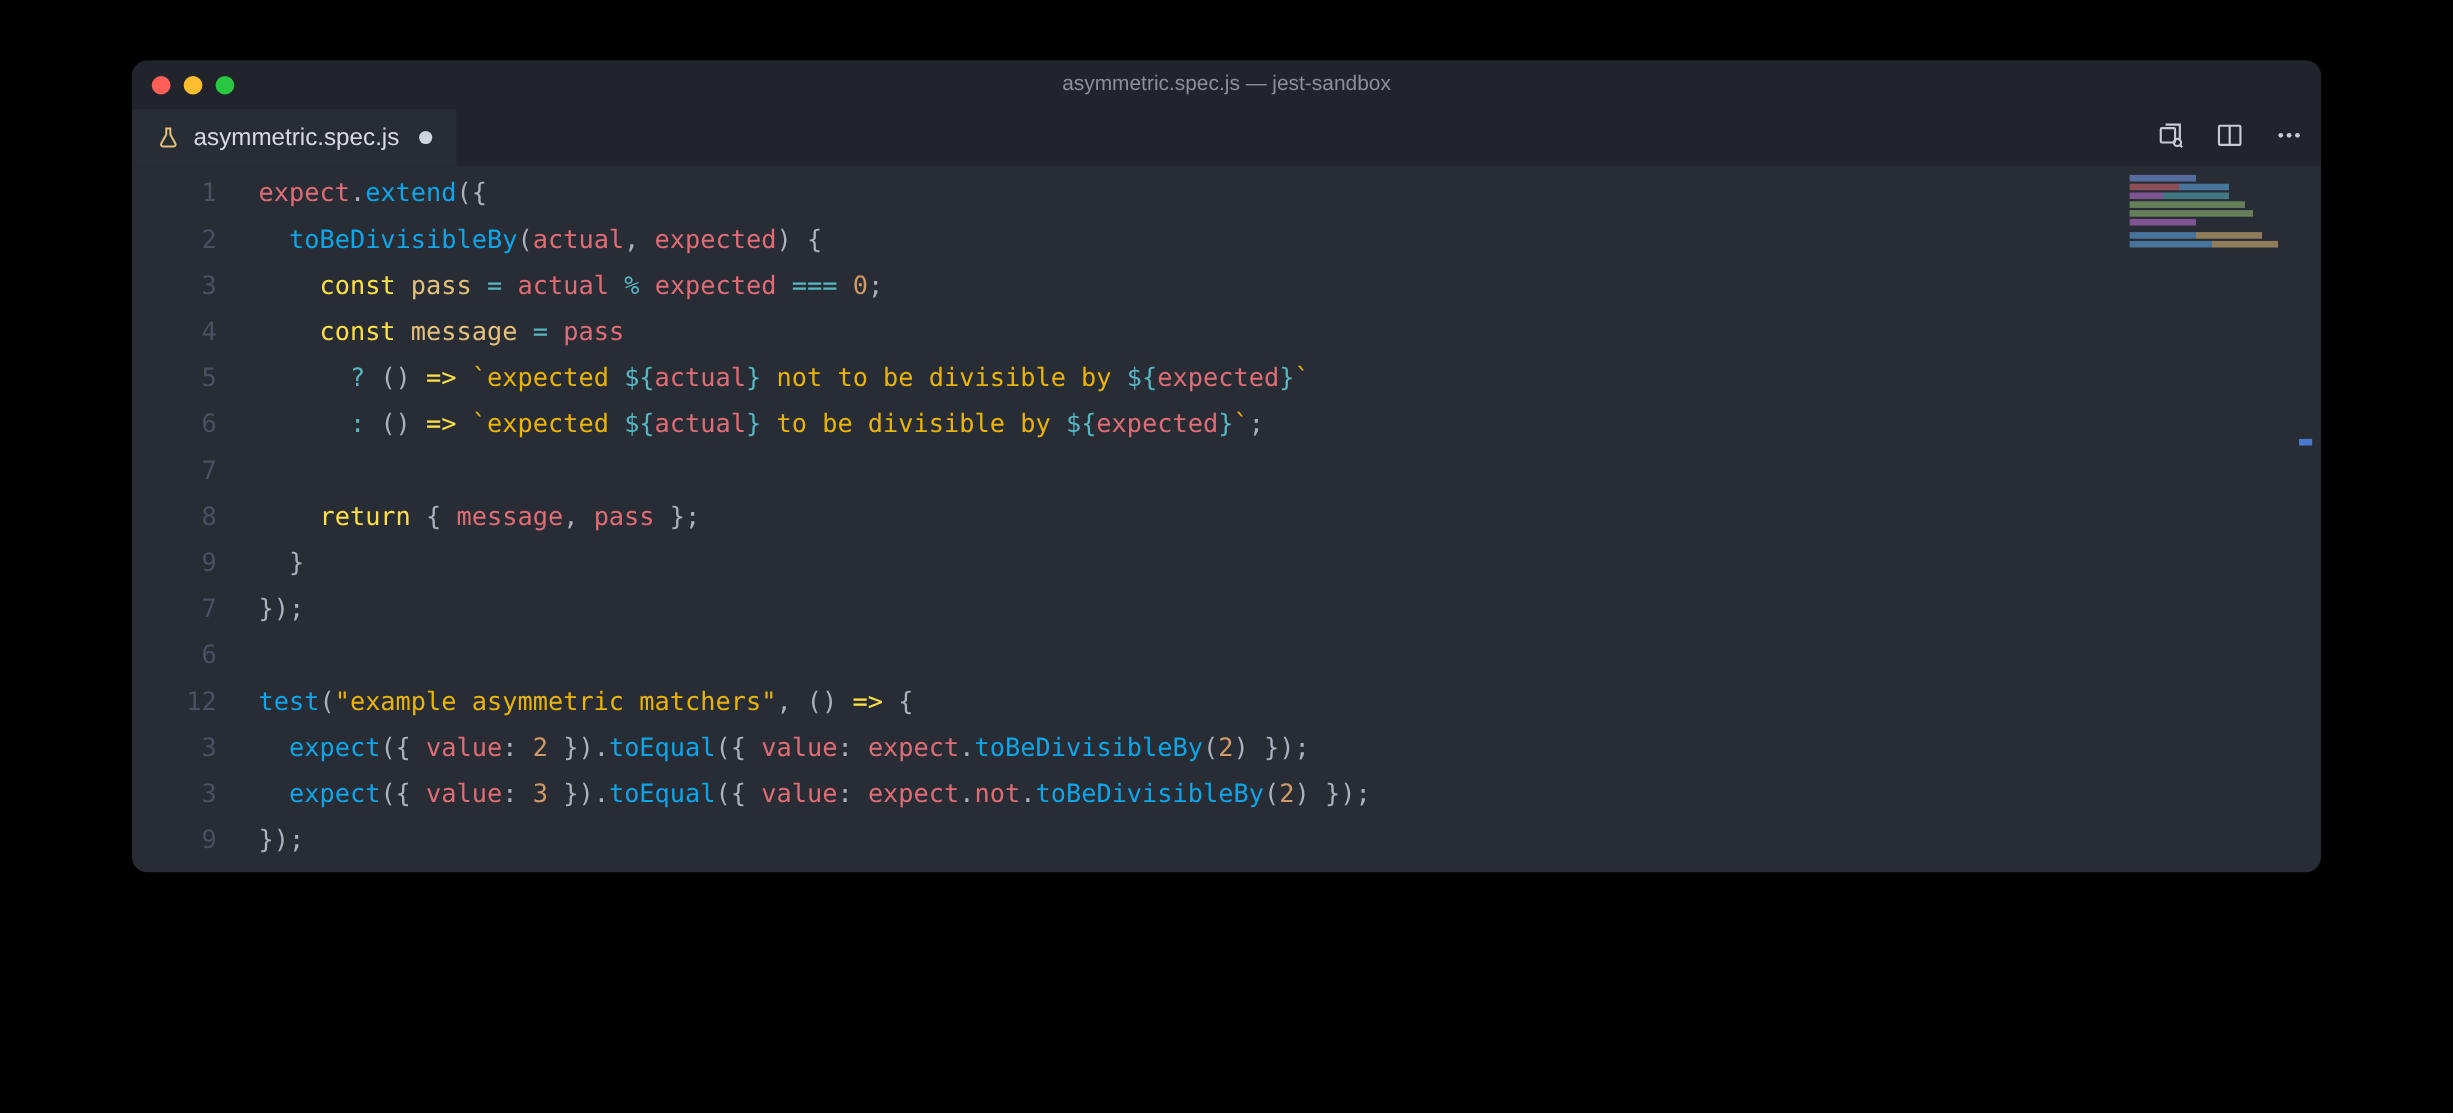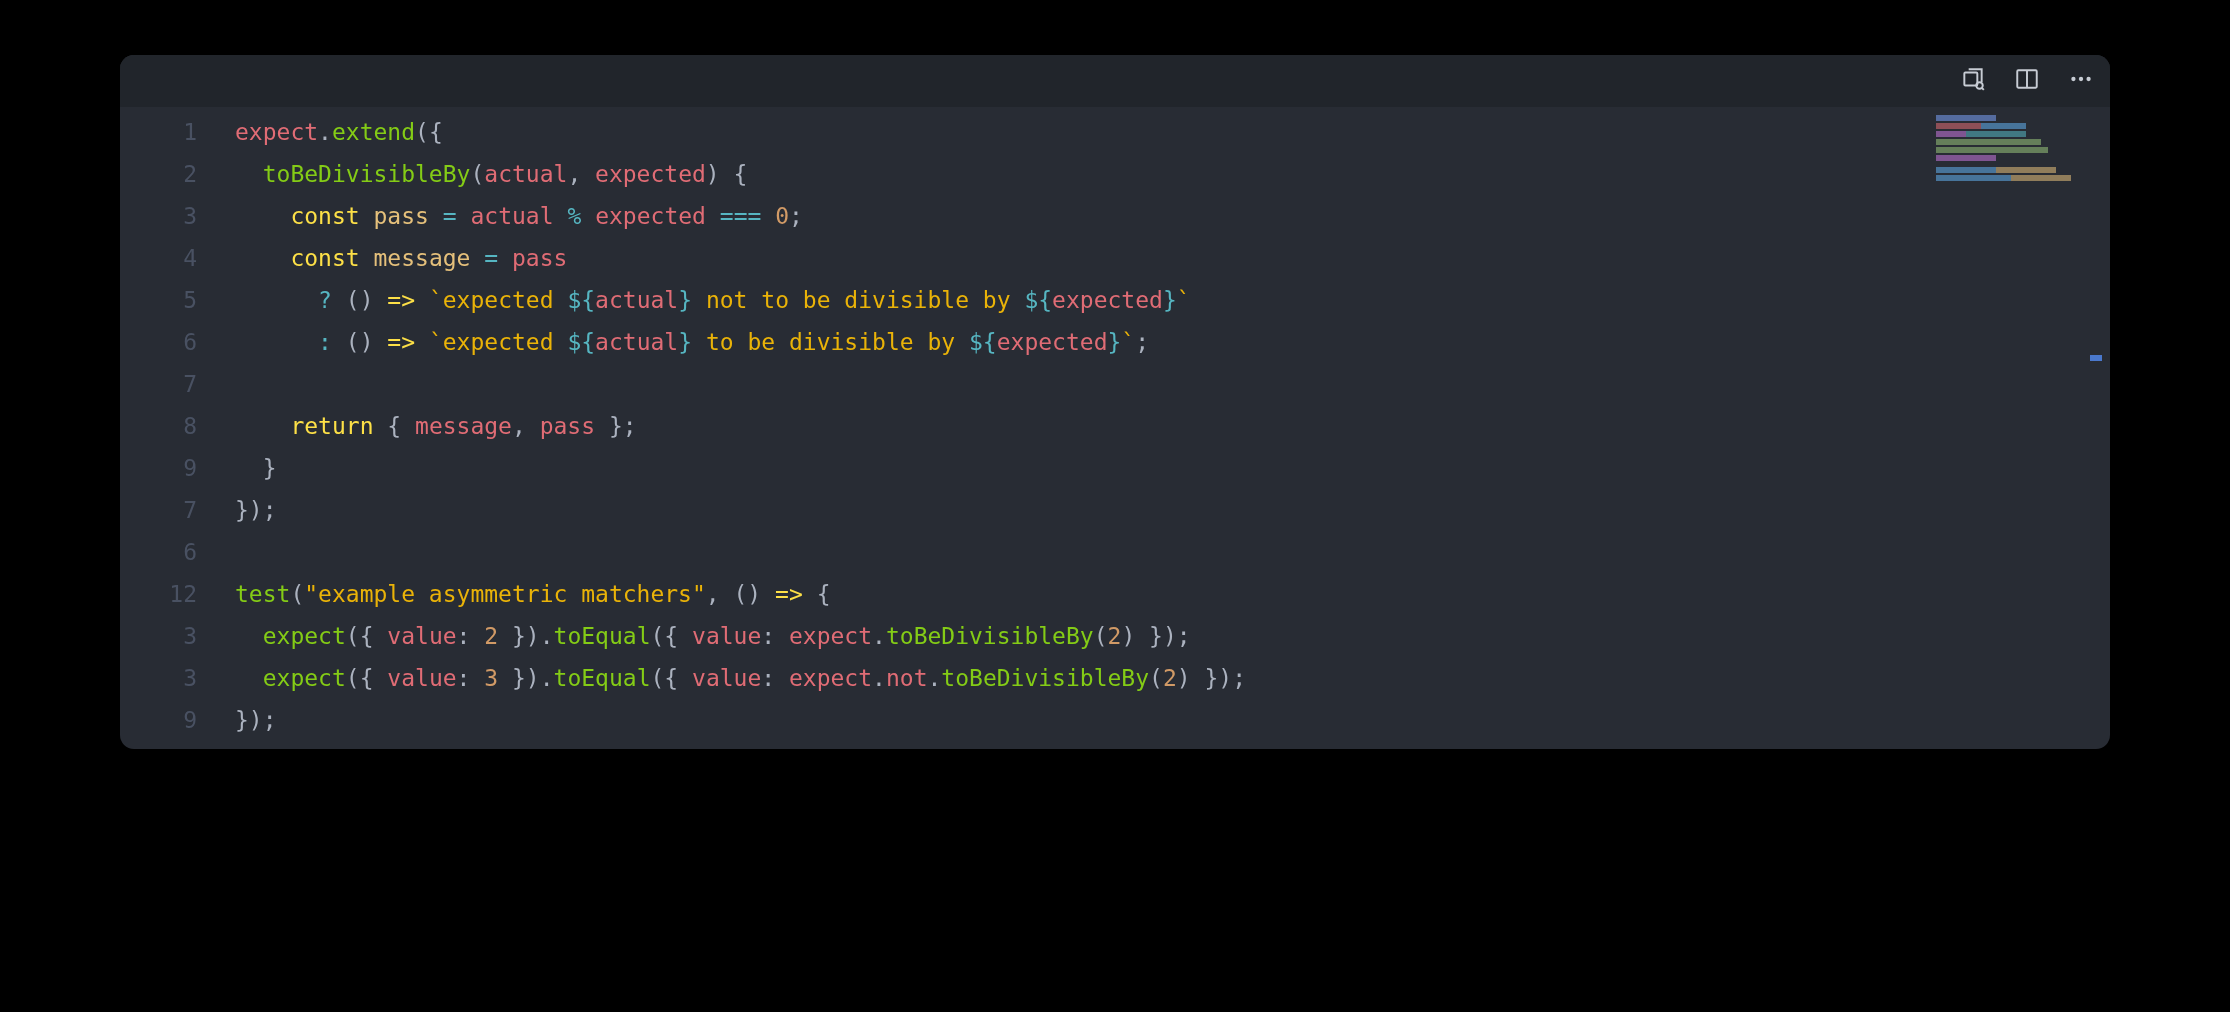--- a/index.html
+++ b/index.html
@@ -129,35 +129,52 @@
     width: 12px;
   }
   .scroll-mark {
     position: absolute;
     right: 0;
     width: 12px; height: 6px;
     background: #4a78cc;
   }
   
   .t-red    { color: #e06c75; }
-  .t-blue   { color: #84cc16; }
+  .t-blue   { color: #0ea5e9; }
   .t-purple { color: #fde047; }
   .t-yellow { color: #e5c07b; }
   .t-orange { color: #d19a66; }
   .t-cyan   { color: #56b6c2; }
   .t-green  { color: #eab308; }
   .t-white  { color: #abb2bf; }
 </style>
 </head>
 <body>
 
 <div class="window">
 
+  <div class="titlebar">
+    <div class="traffic">
+      <div class="dot red"></div>
+      <div class="dot yellow"></div>
+      <div class="dot green"></div>
+    </div>
+    <div class="title-text">asymmetric.spec.js — jest-sandbox</div>
+  </div>
 
   <div class="tabbar">
+    <div class="tab">
+      <span class="flask">
+        <svg viewBox="0 0 24 24" fill="none" stroke="currentColor" stroke-width="2">
+          <path d="M9 3h6M10 3v6l-5 9a2 2 0 0 0 1.8 3h10.4a2 2 0 0 0 1.8-3l-5-9V3"></path>
+        </svg>
+      </span>
+      <span>asymmetric.spec.js</span>
+      <span class="dirty"></span>
+    </div>
     <div class="actions">
       <span>
         <svg viewBox="0 0 24 24" fill="none" stroke="currentColor" stroke-width="1.8">
           <rect x="4" y="6" width="12" height="12" rx="1"></rect>
           <path d="M8 3h12v12"></path>
           <circle cx="18" cy="18" r="3"></circle>
           <path d="M20 20l2 2"></path>
         </svg>
       </span>
       <span>

